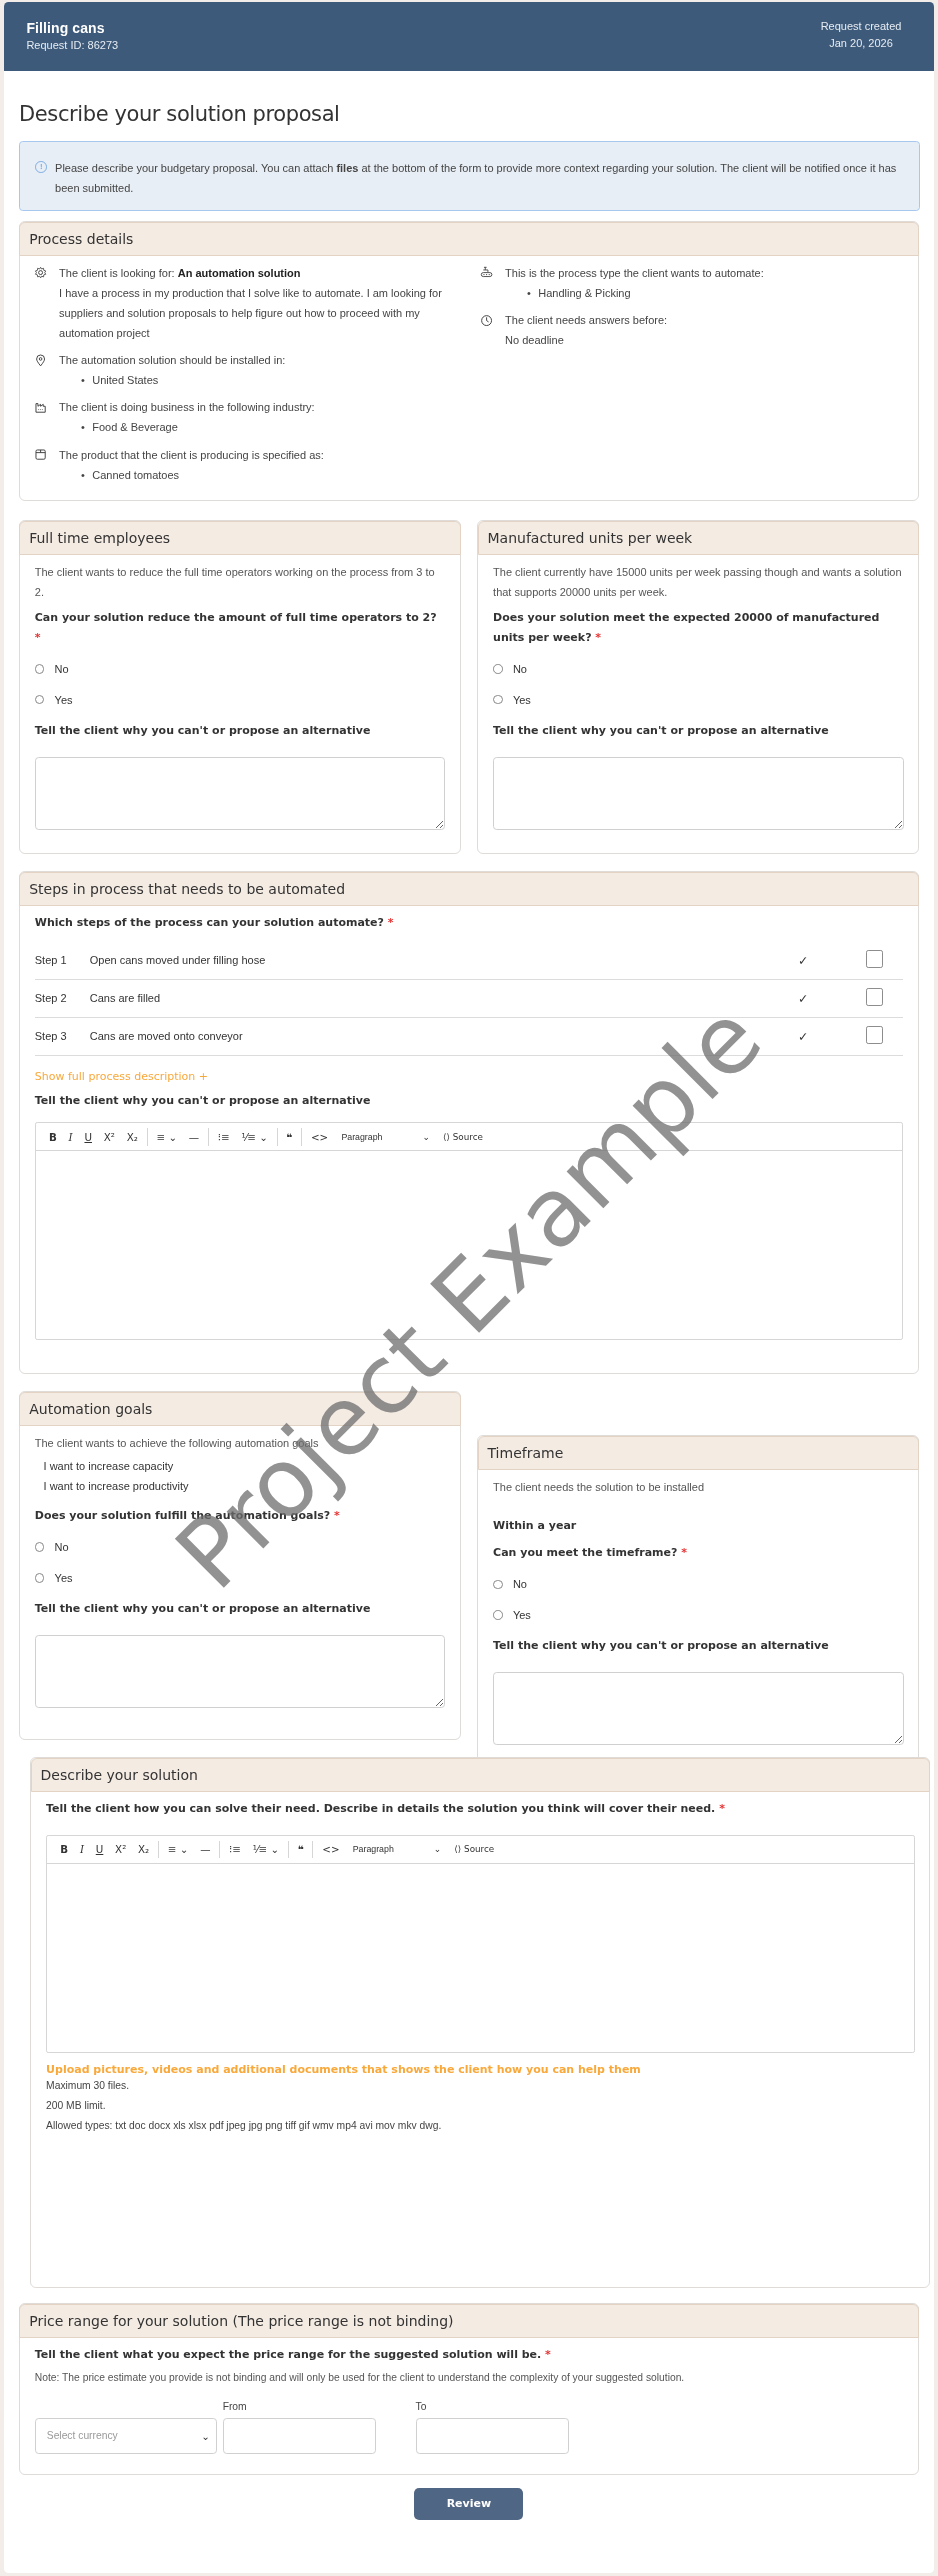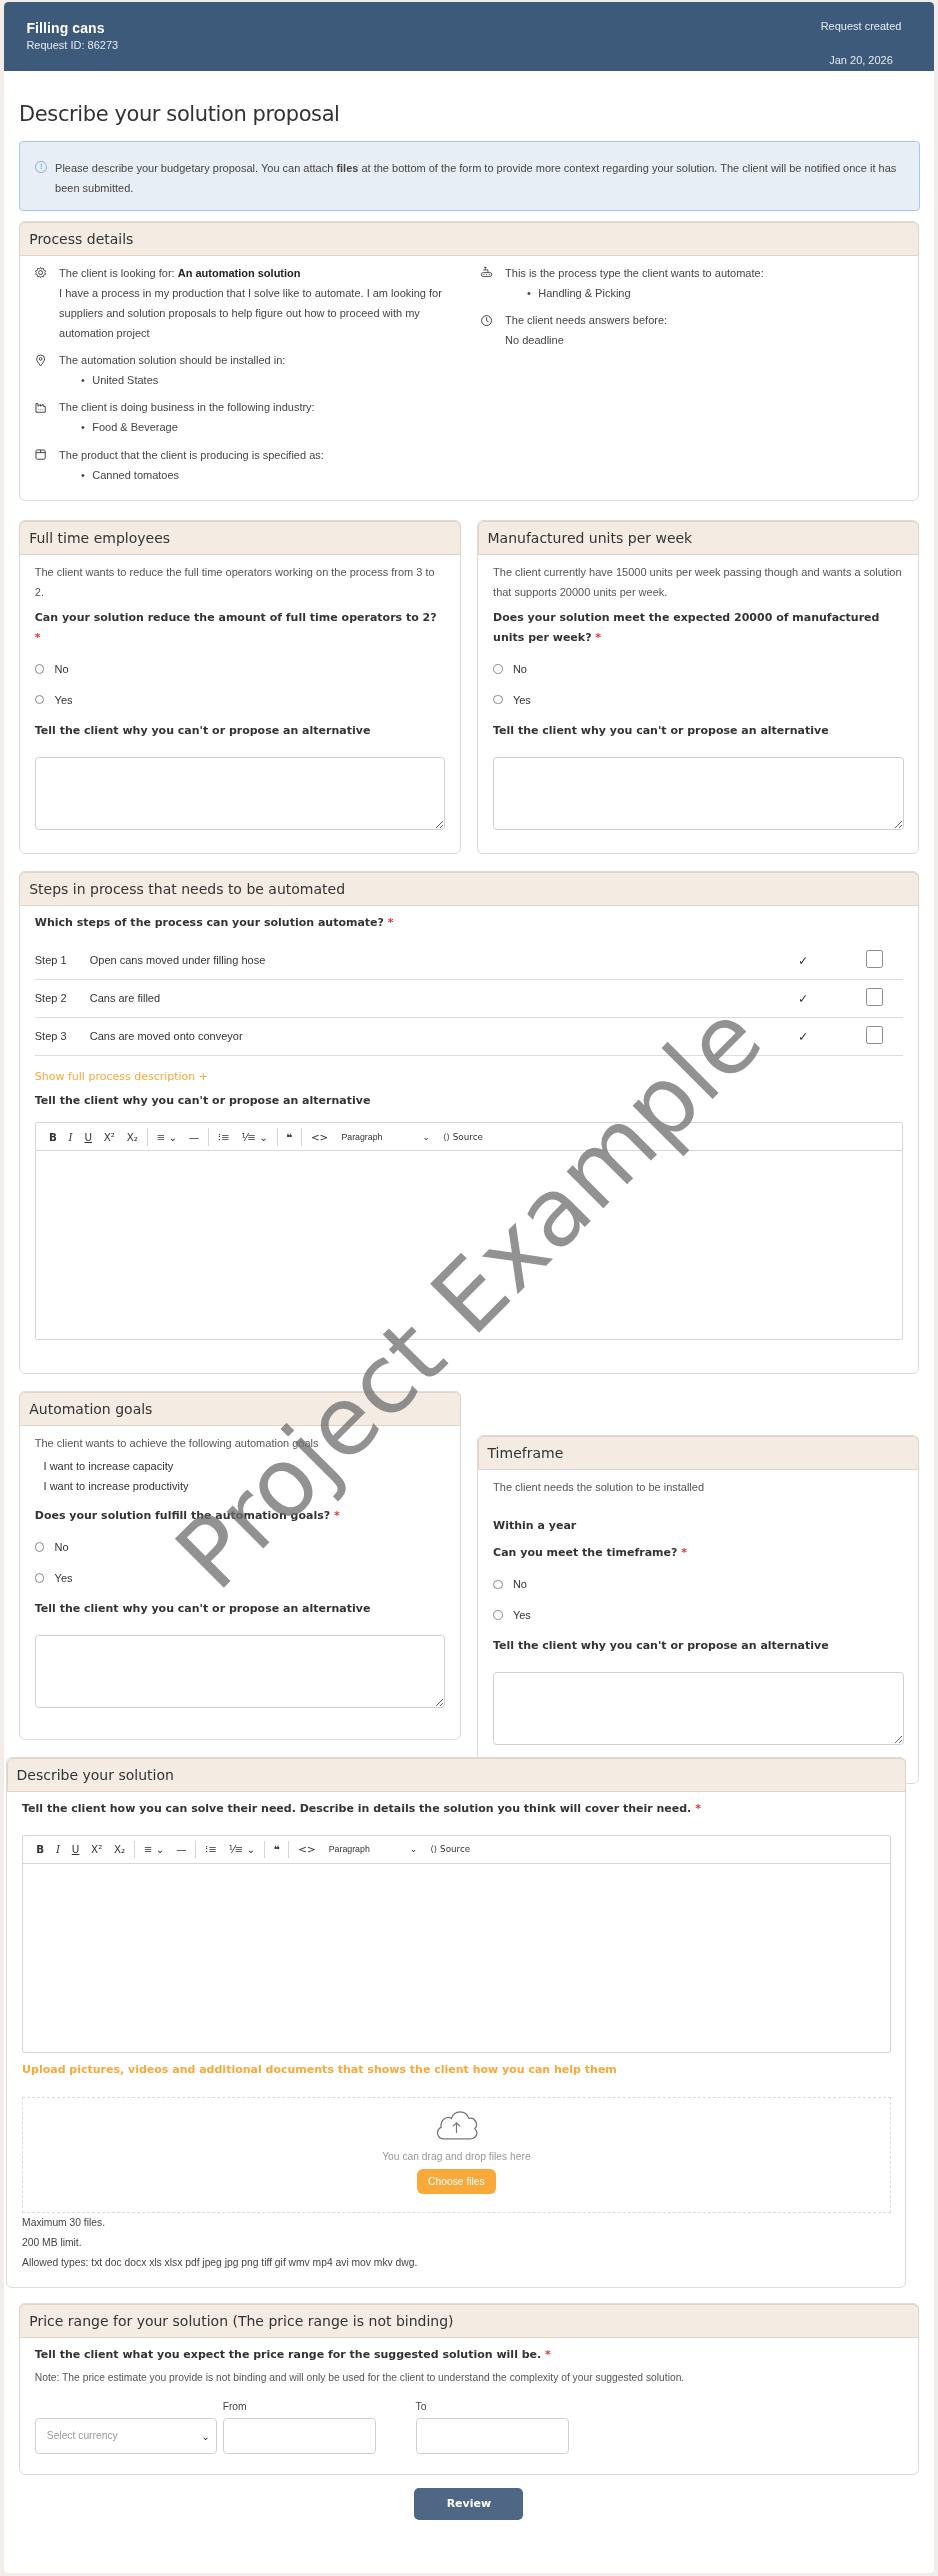--- a/index.html
+++ b/index.html
@@ -17,21 +17,21 @@
     position: absolute; left: 4.4px; top: 2.2px; width: 930px; height: 2571px;
     background: #fff; border-radius: 4.4px; overflow: hidden;
   }
   .header {
     height: 69px; background: #3d5a7a; color: #fff;
     padding: 17.6px 22px 0 22px; position: relative;
   }
   .header .title { font-size: 14px; font-weight: bold; letter-spacing: 0.1px; }
   .header .rid { font-size: 11px; margin-top: 3.7px; color: #e6ecf3; }
   .header .right { position: absolute; right: 33px; top: 17.6px; text-align: center; font-size: 11px; color: #e6ecf3; }
-  .header .right div + div { margin-top: 22px; }
+  .header .right div + div { margin-top: 5px; }
 
   .content { padding: 0 14.7px; position: relative; }
   .page-title { font-size: 21px; color: #333; margin-top: 31px; font-family: "DejaVu Sans", sans-serif; font-weight: normal; letter-spacing: -0.4px; }
   .info {
     margin-top: 14.7px; height: 70px; border: 0.7px solid #a7c8ee; background: #e8eef5; border-radius: 3.7px;
     padding: 16px 14.7px 0 35px; position: relative; font-size: 11px; line-height: 20px; color: #444;
   }
   .info .i-icon { position: absolute; left: 15.4px; top: 19px; width: 11.7px; height: 11.7px; border: 1.1px solid #7eaee6; border-radius: 50%; color: #7eaee6; font-size: 8px; line-height: 9.5px; text-align: center; font-weight: bold; }
 
   .card { position: absolute; border: 0.7px solid #dedbd8; border-radius: 5.9px; background: #fff; }
@@ -312,21 +312,21 @@
         <label class="radio" style="margin-top:11.7px;">
             <span class="r"></span>
             <span>Yes</span>
           </label>
       </div>
       <div class="q" style="margin-top:11.7px;">Tell the client why you can't or propose an alternative</div>
       <textarea class="ta" style="margin-top: 16px;"></textarea>
     </div>
   </div>
 
-  <div class="card" style="left:2px; top:1755px; width:900px; height:531px;">
+  <div class="card" style="left:26px; top:1755px; width:900px; height:531px;">
     <div class="card-h">Describe your solution</div>
     <div class="card-b" style="padding:7.3px 14.7px;">
       <div class="q"><span>Tell the client how you can solve their need. Describe in details the solution you think will cover their need.</span> <span class="req">*</span></div>
       <div class="editor" style="margin-top:16px;">
         <div class="toolbar">
           <span class="tb" style="font-weight:bold;">B</span>
           <span class="tb" style="font-style:italic; font-family:'DejaVu Serif',serif;">I</span>
           <span class="tb" style="text-decoration:underline;">U</span>
           <span class="tb">X²</span>
           <span class="tb">X₂</span>
@@ -345,28 +345,20 @@
               <span>⌄</span>
             </span>
           <span class="tb tb-src">
               <span>⟨⟩</span>
               <span>Source</span>
             </span>
         </div>
         <div style="height:188px;"></div>
       </div>
       <div class="orange" style="margin-top:10.3px; font-weight:bold; font-size:11px; font-family:'DejaVu Sans',sans-serif;">Upload pictures, videos and additional documents that shows the client how you can help them</div>
-      <div class="upload" style="margin-top:20.5px;">
-        <svg style="margin-top:7.3px;" width="51" height="37" viewBox="0 0 70 50">
-            <path d="M18 46 C8 46 6 34 14 30 C12 20 22 14 28 18 C32 6 48 6 52 18 C60 16 66 26 60 32 C66 38 62 46 54 46 Z" fill="none" stroke="#777" stroke-width="1.8"></path>
-            <path d="M35 38 V24 M30 29 L35 24 L40 29" fill="none" stroke="#777" stroke-width="1.6"></path>
-          </svg>
-        <div style="color:#999; font-size:10.3px; margin-top:7.3px;">You can drag and drop files here</div>
-        <div class="choose" style="margin-top:7.3px;">Choose files</div>
-      </div>
       <div style="font-size:10.3px; line-height:20px; color:#444; margin-top:0;">
         <div>Maximum 30 files.</div>
         <div>200 MB limit.</div>
         <div>Allowed types: txt doc docx xls xlsx pdf jpeg jpg png tiff gif wmv mp4 avi mov mkv dwg.</div>
       </div>
     </div>
   </div>
 
   <div class="card" style="left:14.7px; top:2301px; width:900px; height:172px;">
     <div class="card-h">Price range for your solution (The price range is not binding)</div>

